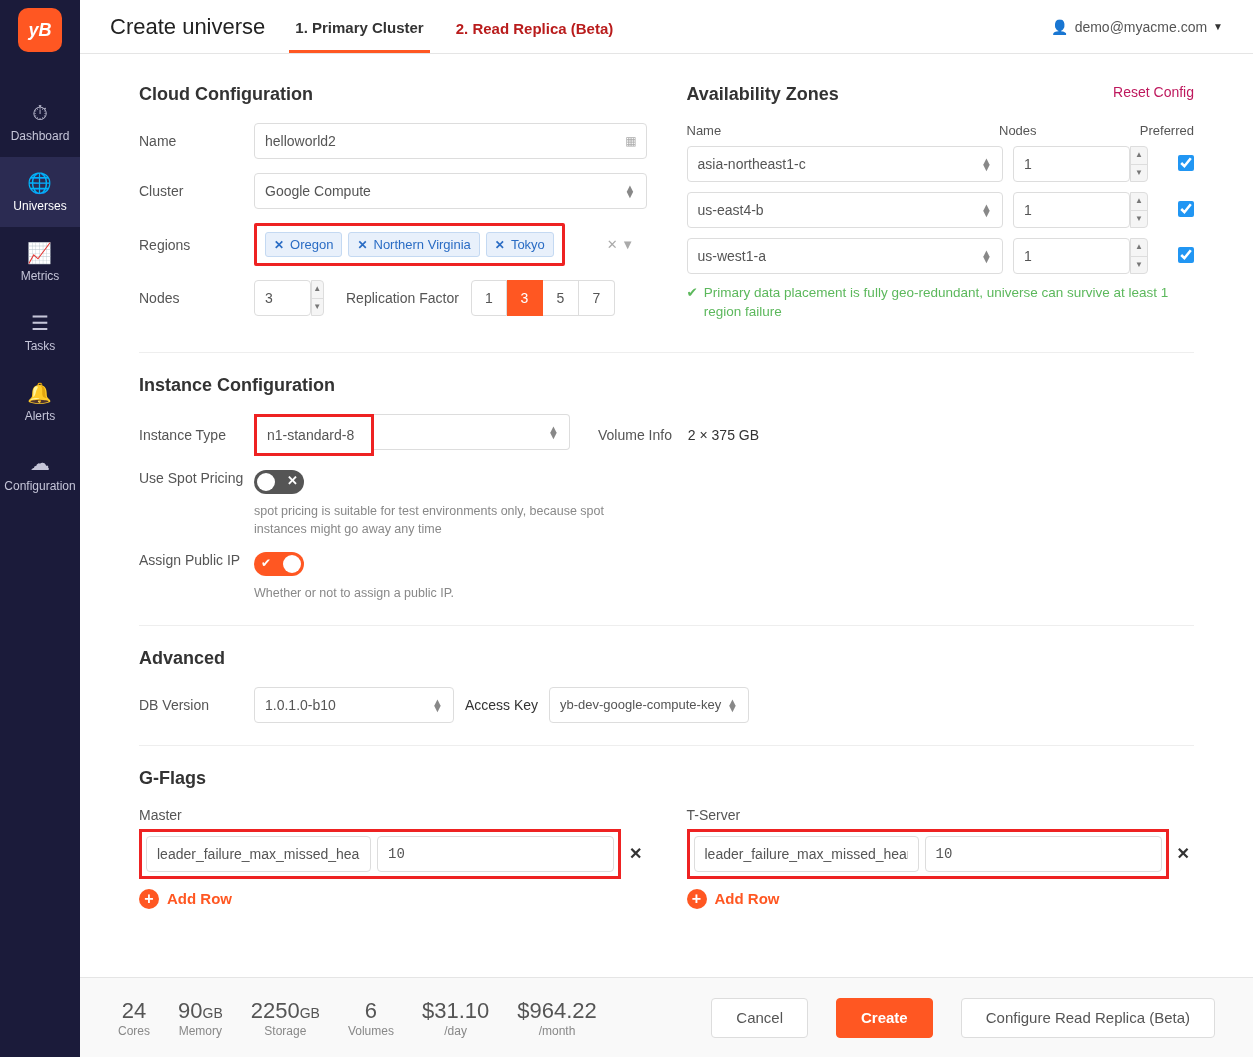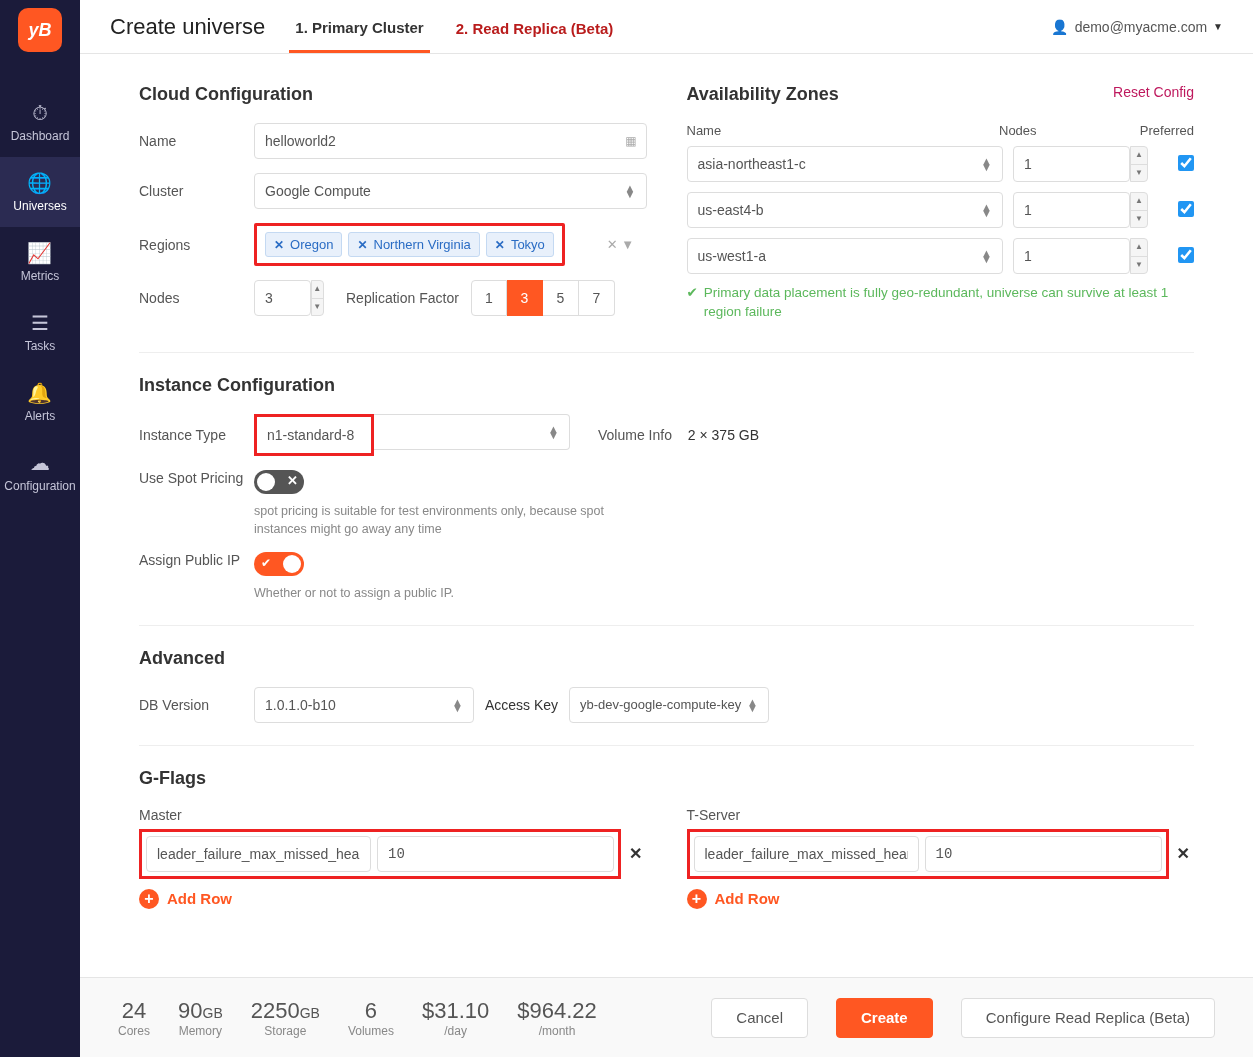--- a/index.html
+++ b/index.html
@@ -334,21 +334,21 @@
           <div class="toggle on"><span class="toggle-check">✔</span><div class="toggle-knob"></div></div>
           <div class="help-text">Whether or not to assign a public IP.</div>
         </div>
       </div>
 
       <hr>
 
       <h2>Advanced</h2>
       <div class="field">
         <div class="field-label">DB Version</div>
-        <div style="width:220px;">
+        <div style="width:200px;">
             <div class="select-box">
               <span>1.0.1.0-b10</span>
               <span class="select-arrows">
                 <span>▲</span>
                 <span>▼</span>
               </span>
             </div>
           </div>
         <div style="width:95px; text-align:center;">Access Key</div>
         <div style="width:200px;">

